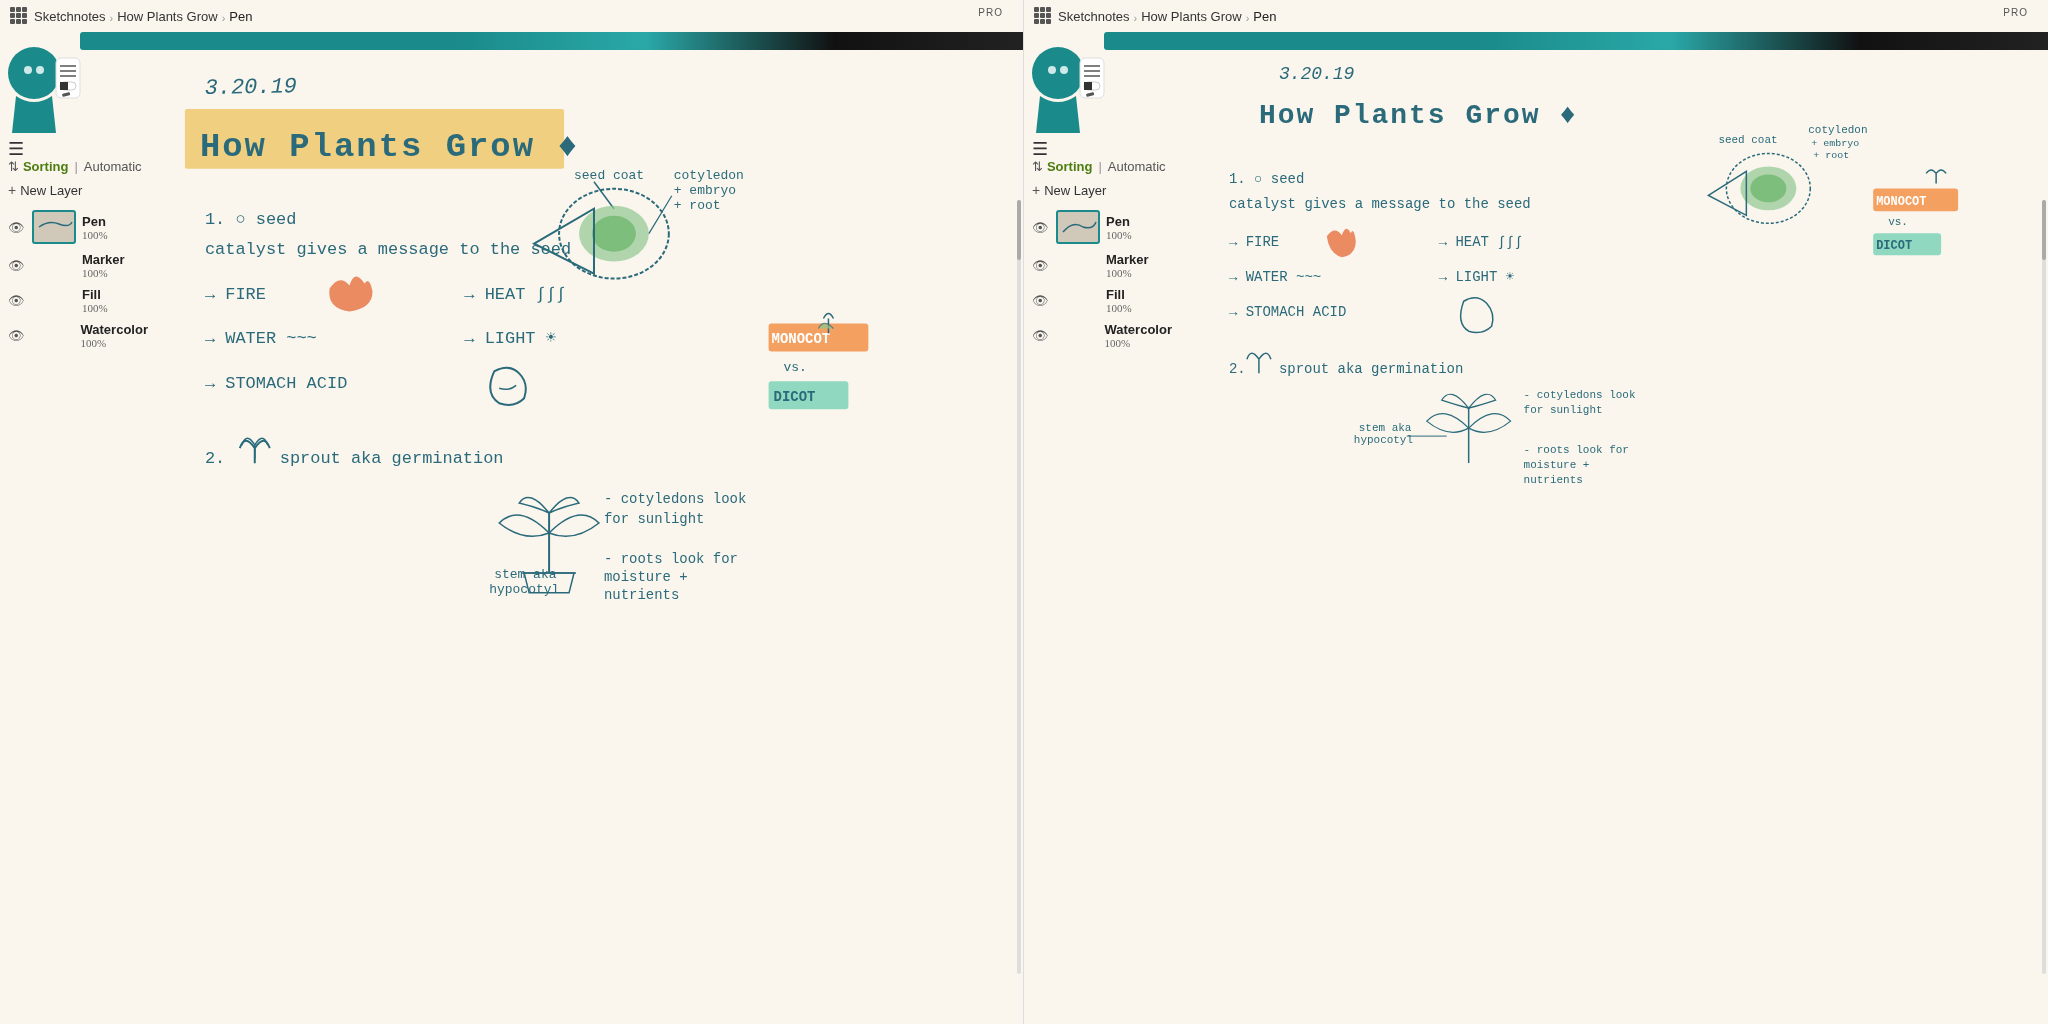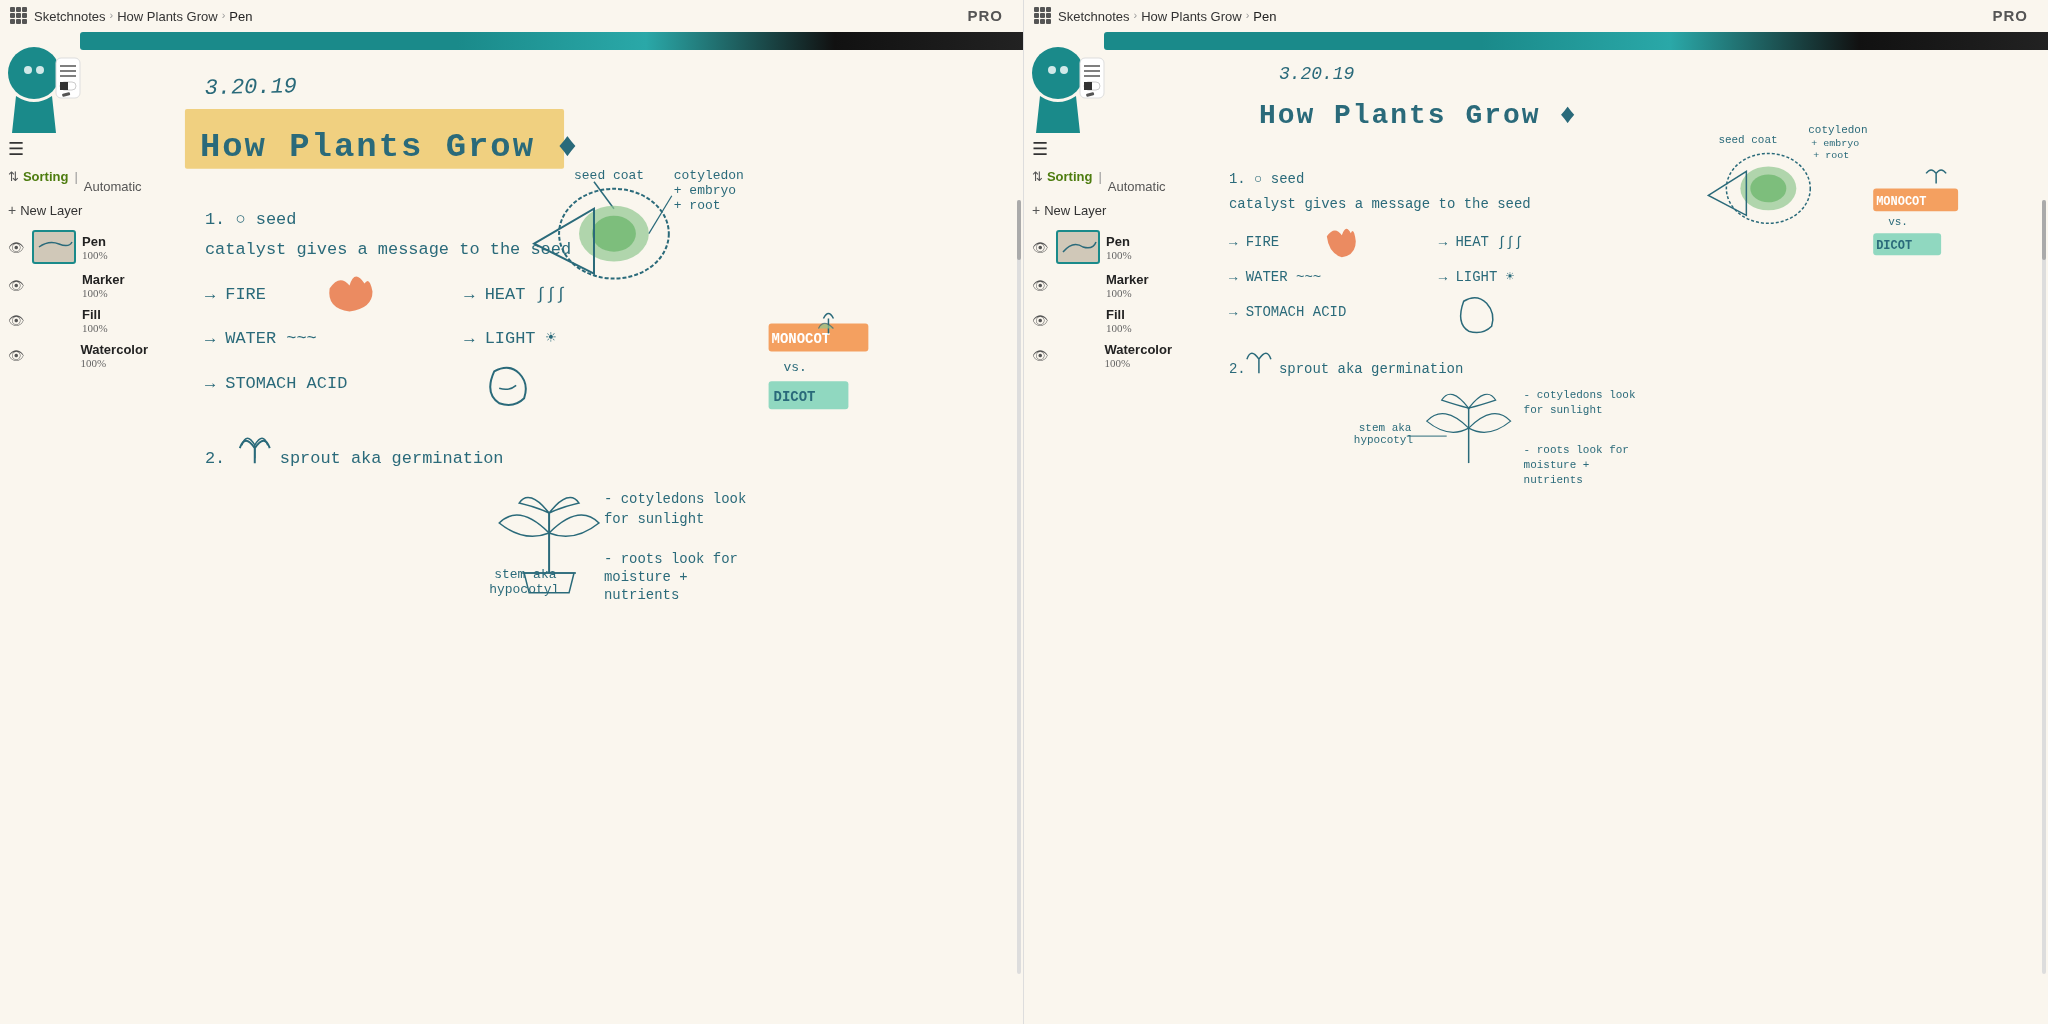--- a/index.html
+++ b/index.html
@@ -43,34 +43,34 @@
       grid-template-rows: repeat(3,5px);
       gap: 1px;
     }
     .top-bar-grid span {
       background: #555;
       border-radius: 1px;
     }
 
     .breadcrumb {
       display: flex;
-      align-items: flex-start;
+      align-items: flex-end;
       gap: 4px;
       font-size: 13px;
       color: #333;
     }
     .breadcrumb-sep { color: #999; font-size: 11px; }
     .breadcrumb-current { color: #222; }
 
     .pro-badge {
       position: absolute;
       right: 20px;
       top: 7px;
-      font-size: 15px;
-      font-weight: bold;
+      font-size: 10px;
+      font-weight: normal;
       color: #555;
       letter-spacing: 1px;
     }
 
     
     .color-bar {
       position: absolute;
       top: 32px;
       left: 80px;
       right: 0;
@@ -113,21 +113,20 @@
       color: #555;
     }
 
     .sidebar-sorting-label {
       font-weight: bold;
       color: #4d7c0f;
     }
 
     .sidebar-sorting-value {
       color: #555;
-      margin-top: 20px;
     }
 
     .sidebar-new-layer {
       display: flex;
       align-items: center;
       gap: 4px;
       padding: 4px 8px;
       font-size: 13px;
       color: #333;
       cursor: pointer;

